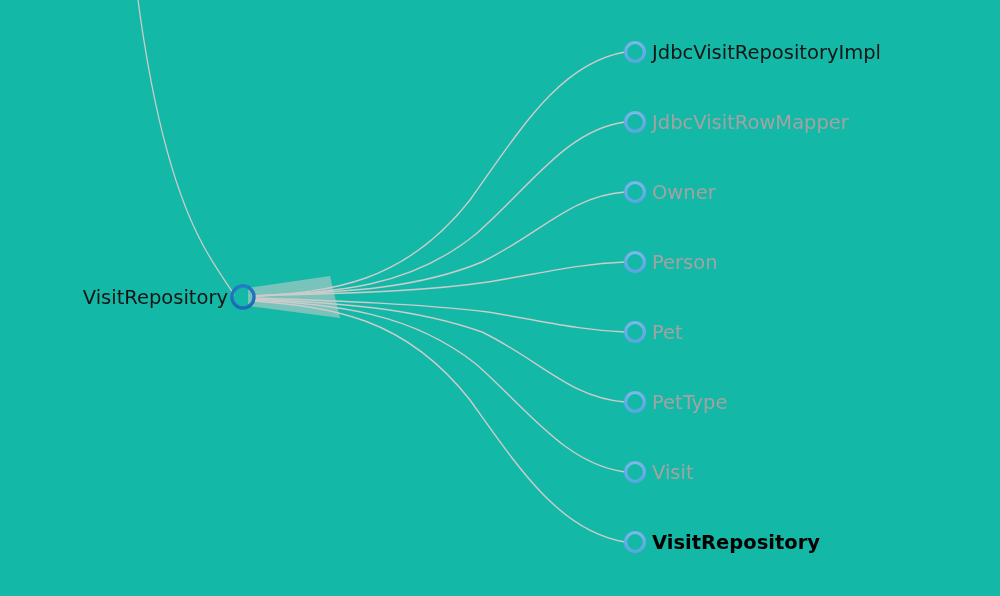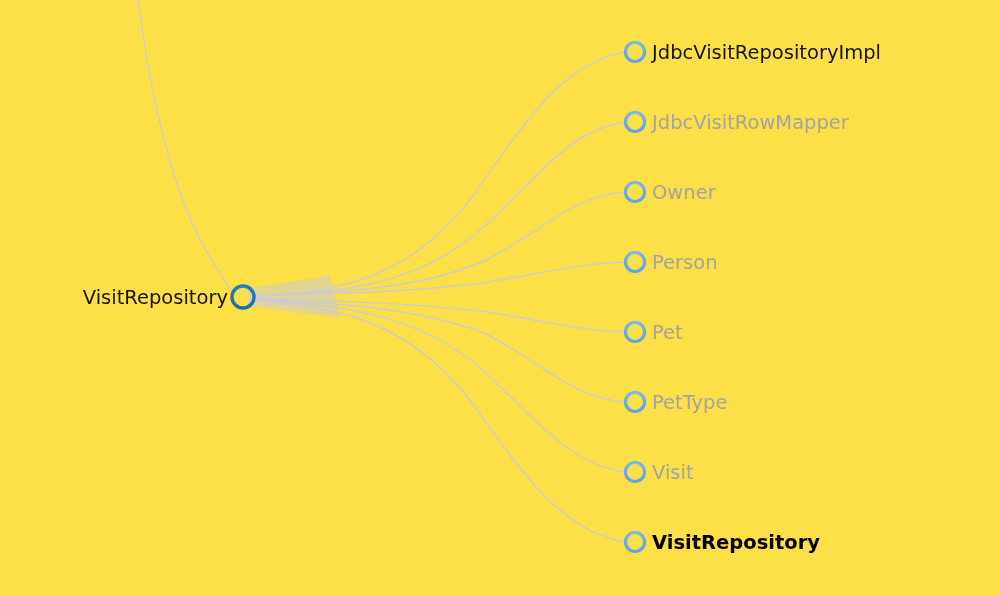--- a/index.html
+++ b/index.html
@@ -7,21 +7,21 @@
     padding: 0;
     background: #ffffff;
   }
   body {
     font-family: "DejaVu Sans", "Liberation Sans", sans-serif;
   }
   #stage {
     position: relative;
     width: 1000px;
     height: 596px;
-    background: #fde047;
+    background: #14b8a6;
     overflow: hidden;
   }
   #graph-svg {
     position: absolute;
     left: 0;
     top: 0;
     width: 1000px;
     height: 596px;
     display: block;
   }

